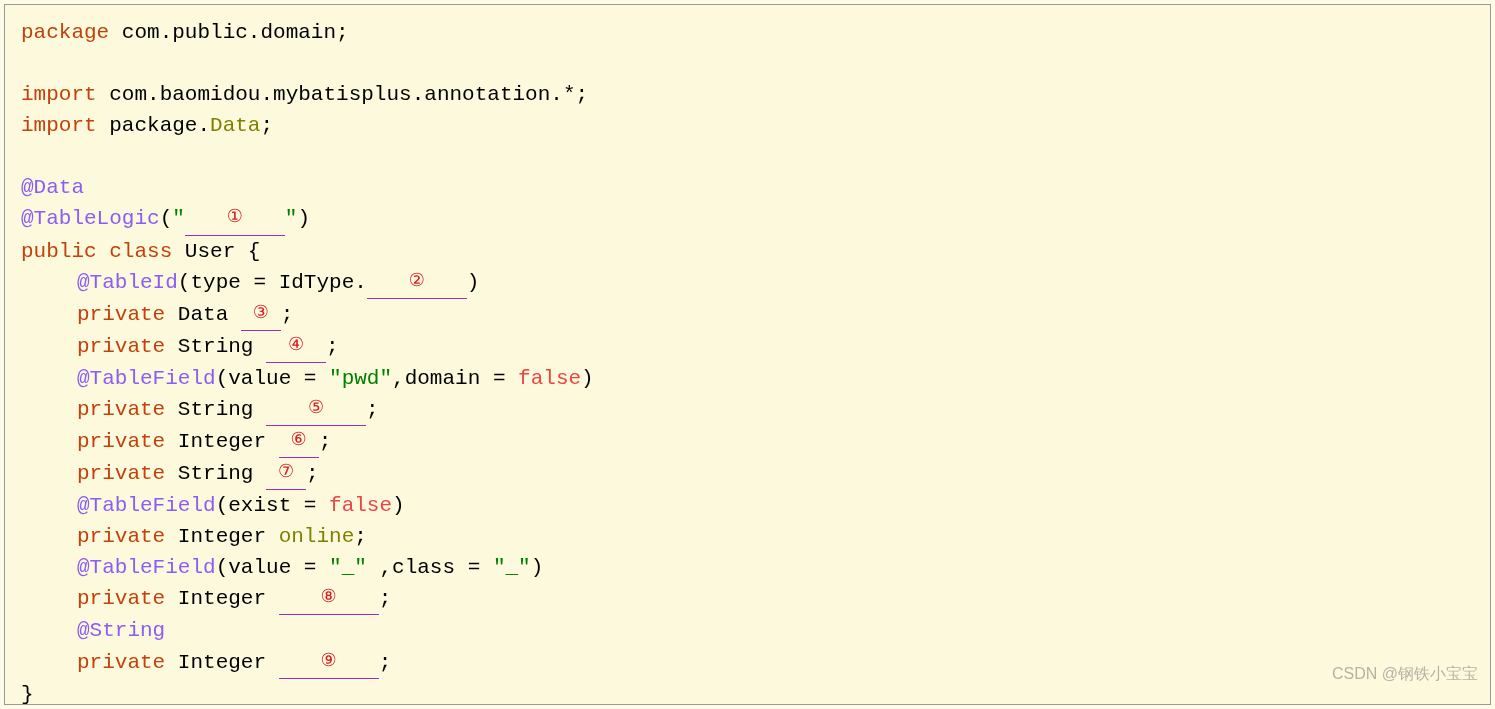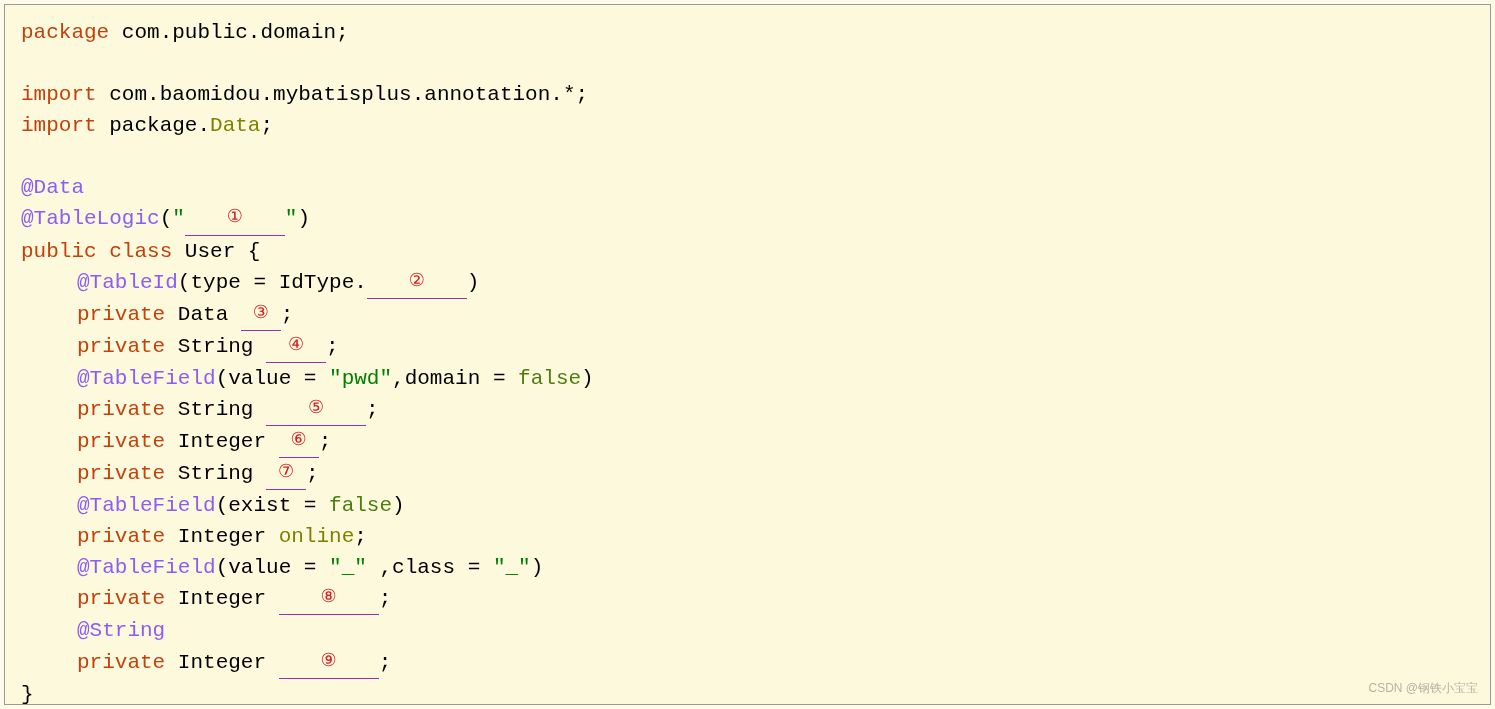--- a/index.html
+++ b/index.html
@@ -19,45 +19,45 @@
     .code-container {
       border: 1px solid #999;
       padding: 12px 16px;
       background: #fdf9dd;
       height: 100%;
       position: relative;
     }
     .kw { color: #c2410c; }
     .ann { color: #8b5cf6; }
     .str { color: #008000; }
-    .lit { color: #4d7c0f; }
+    .lit { color: #ef4444; }
     .ident { color: #808000; margin-top: 12px; }
     .blank {
       display: inline-block;
       border-bottom: 1.5px solid #9b2fae;
       min-width: 40px;
       text-align: center;
       vertical-align: baseline;
     }
     .blank-wide { min-width: 100px; }
     .blank-med { min-width: 60px; }
     .blank-sm { min-width: 40px; }
     .circ {
       color: #d62020;
       font-size: 18px;
       position: relative;
       top: -2px;
     }
     .indent1 { padding-left: 56px; }
     .watermark {
       position: absolute;
-      bottom: 6px;
+      bottom: 18px;
       right: 12px;
       color: rgba(120,120,120,0.55);
-      font-size: 12px;
+      font-size: 16px;
       font-family: sans-serif;
     }
     pre { white-space: pre; font-family: inherit; }
   </style>
 </head>
 <body>
 
 <div class="code-container">
 <pre><span class="kw">package</span><span> com.public.domain;</span>
 

